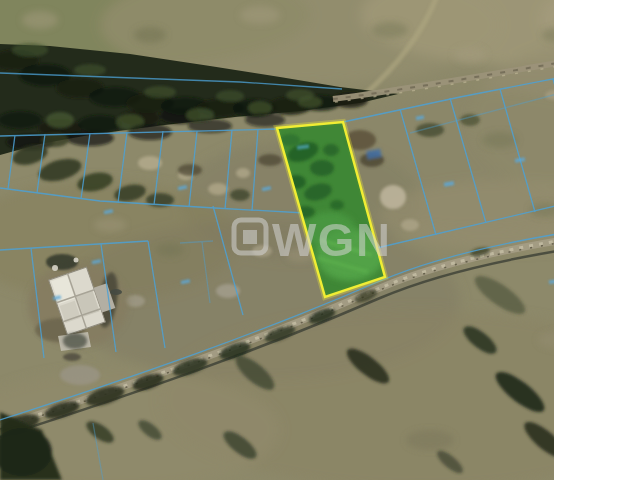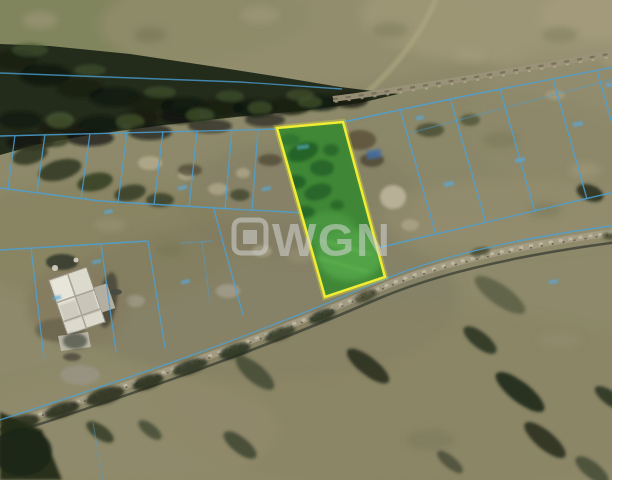--- a/index.html
+++ b/index.html
@@ -1,17 +1,17 @@
 <!DOCTYPE html>
 <html><head>
 <meta charset="utf-8">
 <style>
   html,body{margin:0;padding:0;background:#ffffff;}
   .photo-wrap{
-    width:612px;height:480px;overflow:hidden;position:relative;
+    width:554px;height:480px;overflow:hidden;position:relative;
     font-family:"Liberation Sans", sans-serif;
   }
   .photo-wrap svg{display:block;filter:blur(.35px) saturate(.96);}
   .wm-text{
     font-family:"Liberation Sans", sans-serif;
     font-weight:bold;
     font-size:47px;
     letter-spacing:1.5px;
   }
 </style>

